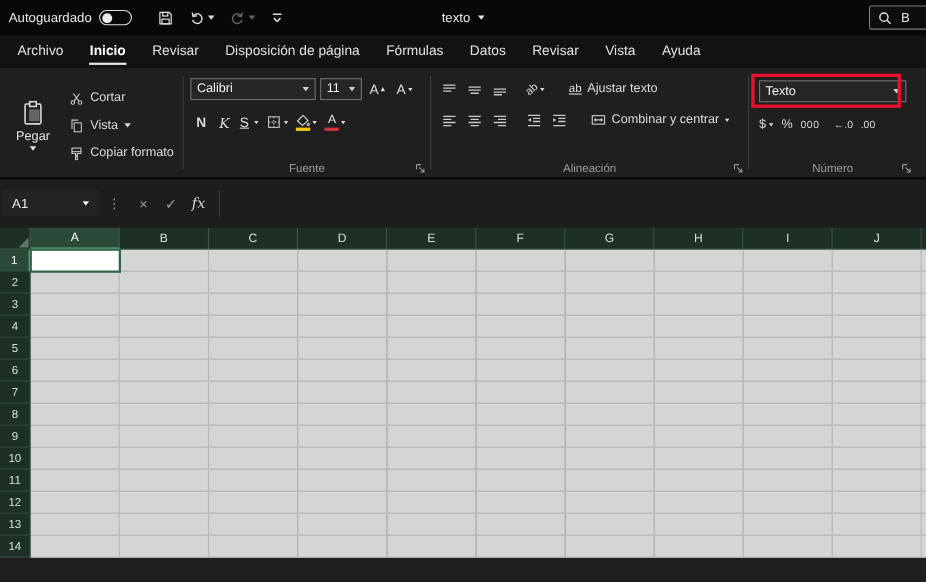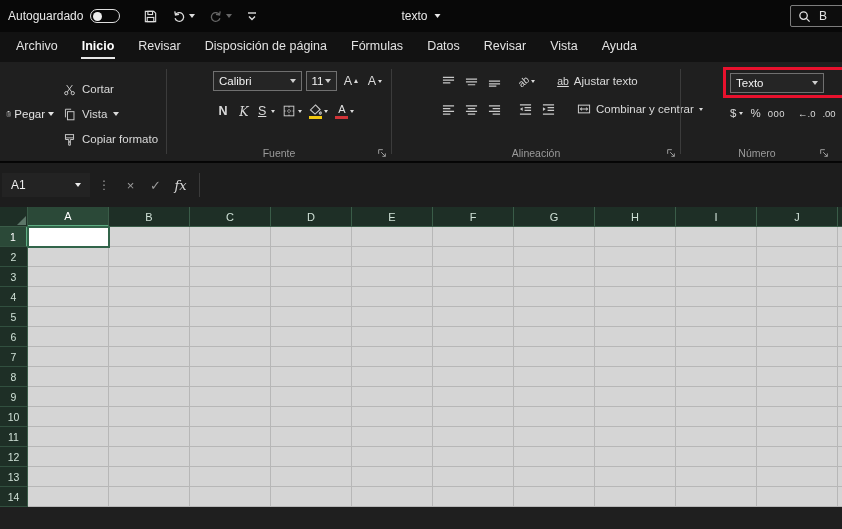--- a/index.html
+++ b/index.html
@@ -35,27 +35,27 @@
   .ribbon{height:100px;background:#1f1f1f;display:flex;border-bottom:1px solid #050505;}
   .rgroup{display:flex;flex-direction:column;}
   .rgroup-content{flex:1;padding:5px 6px 0;}
   .rgroup-footer{height:17px;display:flex;align-items:center;justify-content:center;
     position:relative;color:#9b9b9b;font-size:10.5px;}
   .launcher{position:absolute;right:4px;bottom:3px;color:#9b9b9b;}
   .vsep{width:1px;background:#3b3b3b;margin:7px 0;}
 
   .g-clip{width:166px;}
   .g-clip .rgroup-content{display:flex;gap:9px;}
-  .paste-btn{width:48px;display:flex;flex-direction:row;align-items:center;
+  .paste-btn{width:48px;display:flex;flex-direction:column;align-items:center;
     justify-content:center;gap:3px;color:#e3e3e3;font-size:11.5px;}
   .clip-minis{display:flex;flex-direction:column;justify-content:center;gap:6px;}
   .mini-btn{display:flex;align-items:center;gap:6px;font-size:11.5px;color:#dadada;height:19px;}
 
   .g-font{width:224px;}
-  .row1,.row2{display:flex;align-items:center;margin-left:40px;}
+  .row1,.row2{display:flex;align-items:center;}
   .g-font .row1{gap:4px;height:28px;}
   .g-font .row2{gap:1px;height:32px;}
   .combo{height:20px;background:#252525;border:1px solid #707070;display:flex;
     align-items:center;justify-content:space-between;padding:0 5px;font-size:11.5px;color:#f2f2f2;}
   .combo .caret{color:#cfcfcf;}
   .combo.fontname{width:114px;}
   .combo.fontsize{width:38px;}
   .icon-btn{min-width:20px;height:22px;display:flex;align-items:center;justify-content:center;
     color:#dadada;font-size:12.5px;gap:2px;padding:0 3px;}
   .bold-g{font-weight:800;}

